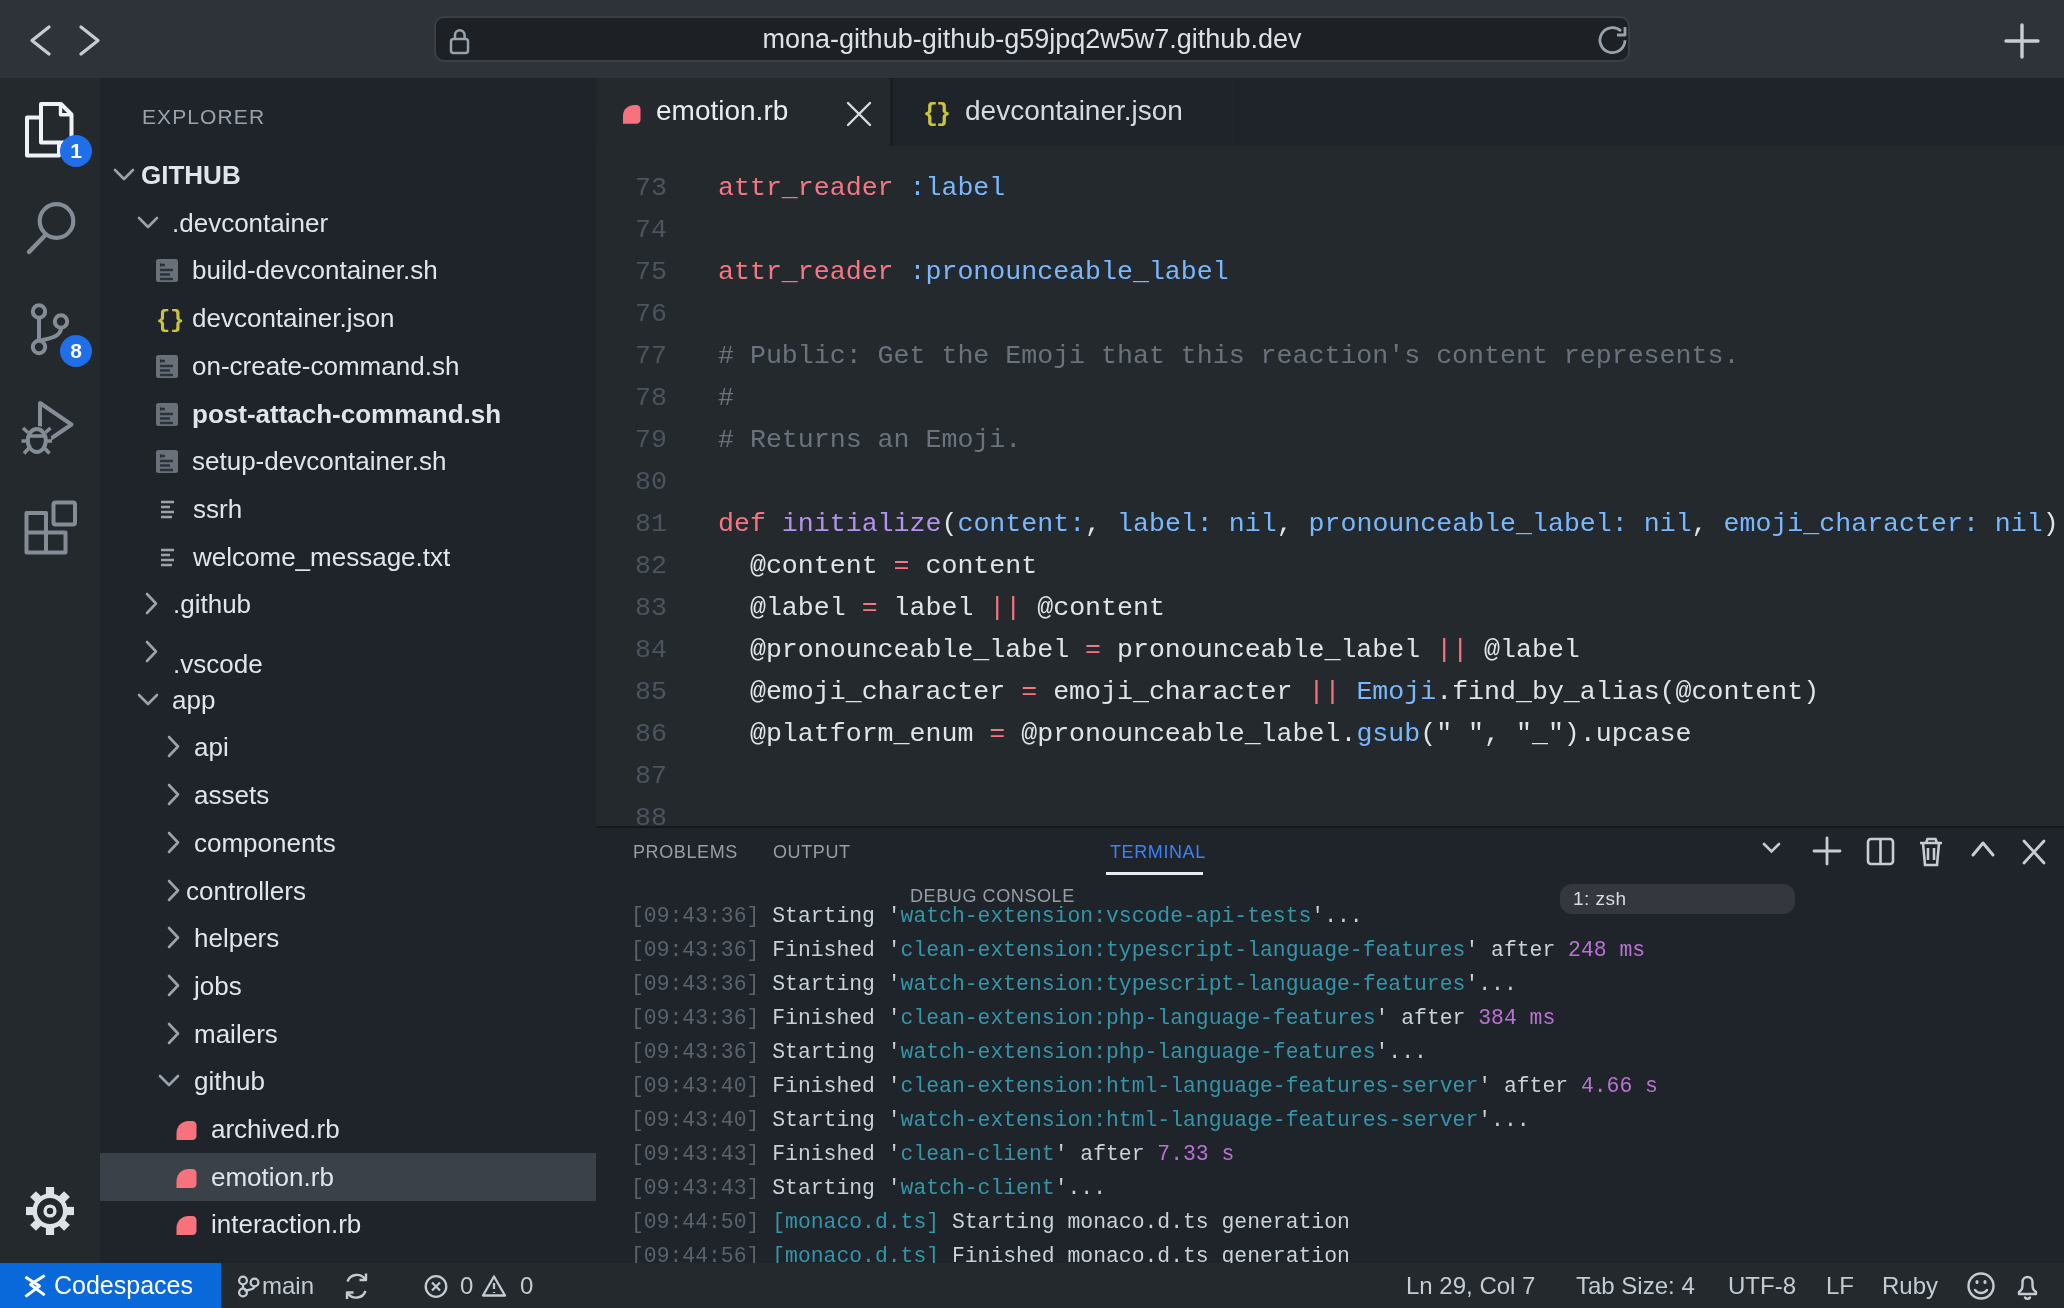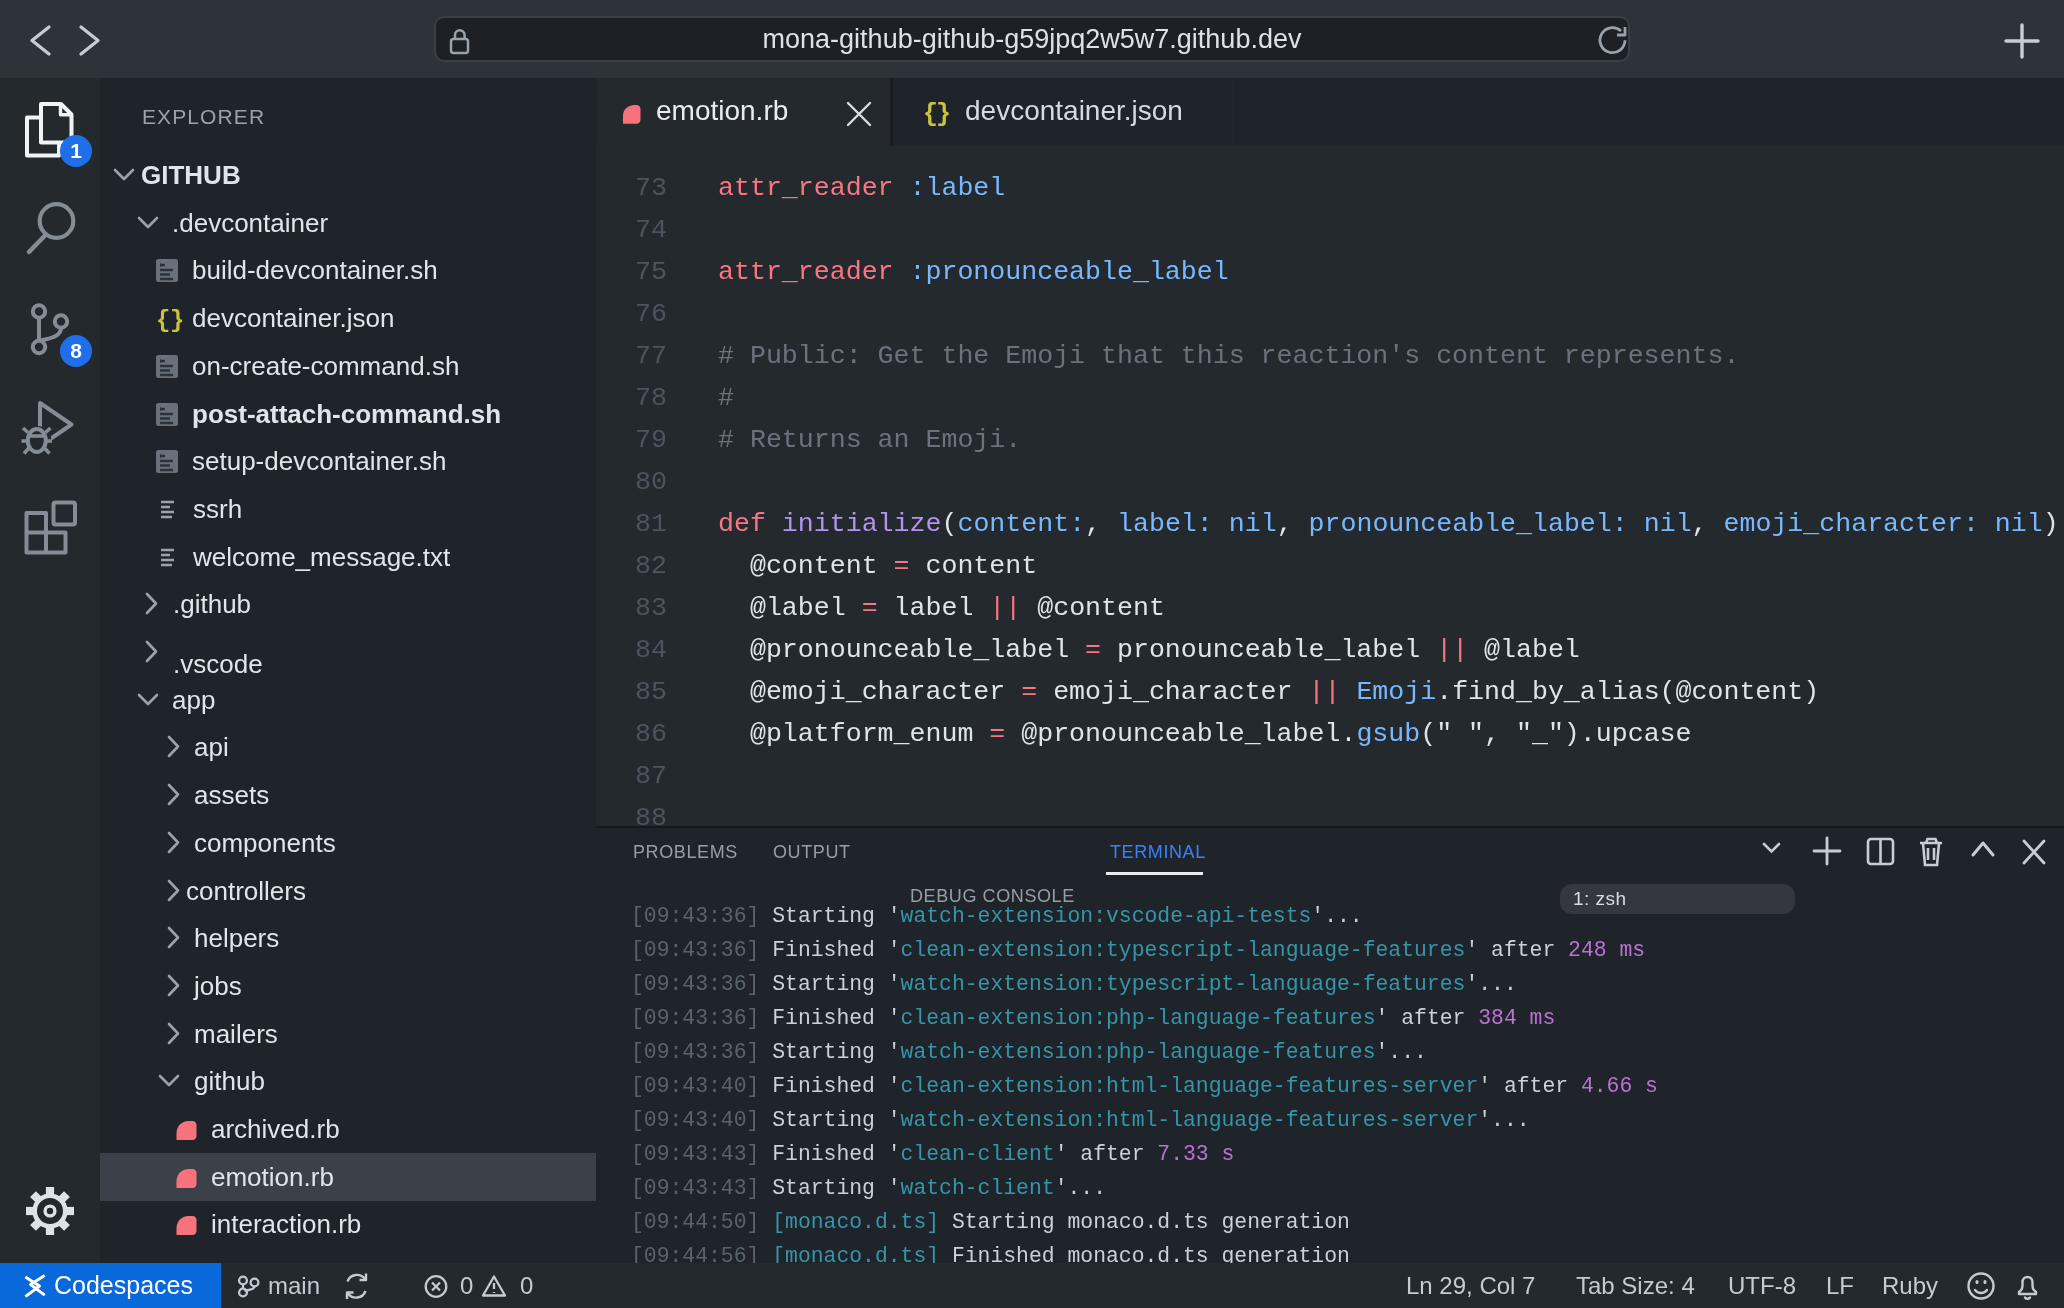--- a/index.html
+++ b/index.html
@@ -411,21 +411,21 @@
       <circle cx="1981" cy="23" r="12.5"></circle>
       <path d="M1975 27 a 7.5 7.5 0 0 0 12 0" stroke-linecap="round"></path>
       <path d="M1977 18.5 v1 M1985 18.5 v1" stroke-width="3" stroke-linecap="round"></path>
     </g>
 
     <g stroke="#c3cbd3" stroke-width="2.4" fill="none" stroke-linejoin="round">
       <path d="M2019 31 h17 v-2 c-2.5-2-3.5-3-3.5-7 v-3 a5 5 0 0 0-10 0 v3 c0 4-1 5-3.5 7 z"></path>
       <path d="M2025 34.5 a 3 3 0 0 0 5 0" stroke-linecap="round"></path>
     </g>
   </svg>
-  <div class="sbtxt" style="left:268px;">main</div>
+  <div class="sbtxt" style="left:262px;">main</div>
   <div class="sbtxt" style="left:460px;">0</div>
   <div class="sbtxt" style="left:520px;">0</div>
   <div class="sbtxt" style="left:1406px;">Ln 29, Col 7</div>
   <div class="sbtxt" style="left:1576px;">Tab Size: 4</div>
   <div class="sbtxt" style="left:1728px;">UTF-8</div>
   <div class="sbtxt" style="left:1826px;">LF</div>
   <div class="sbtxt" style="left:1882px;">Ruby</div>
 </div>
 
 </body></html>

